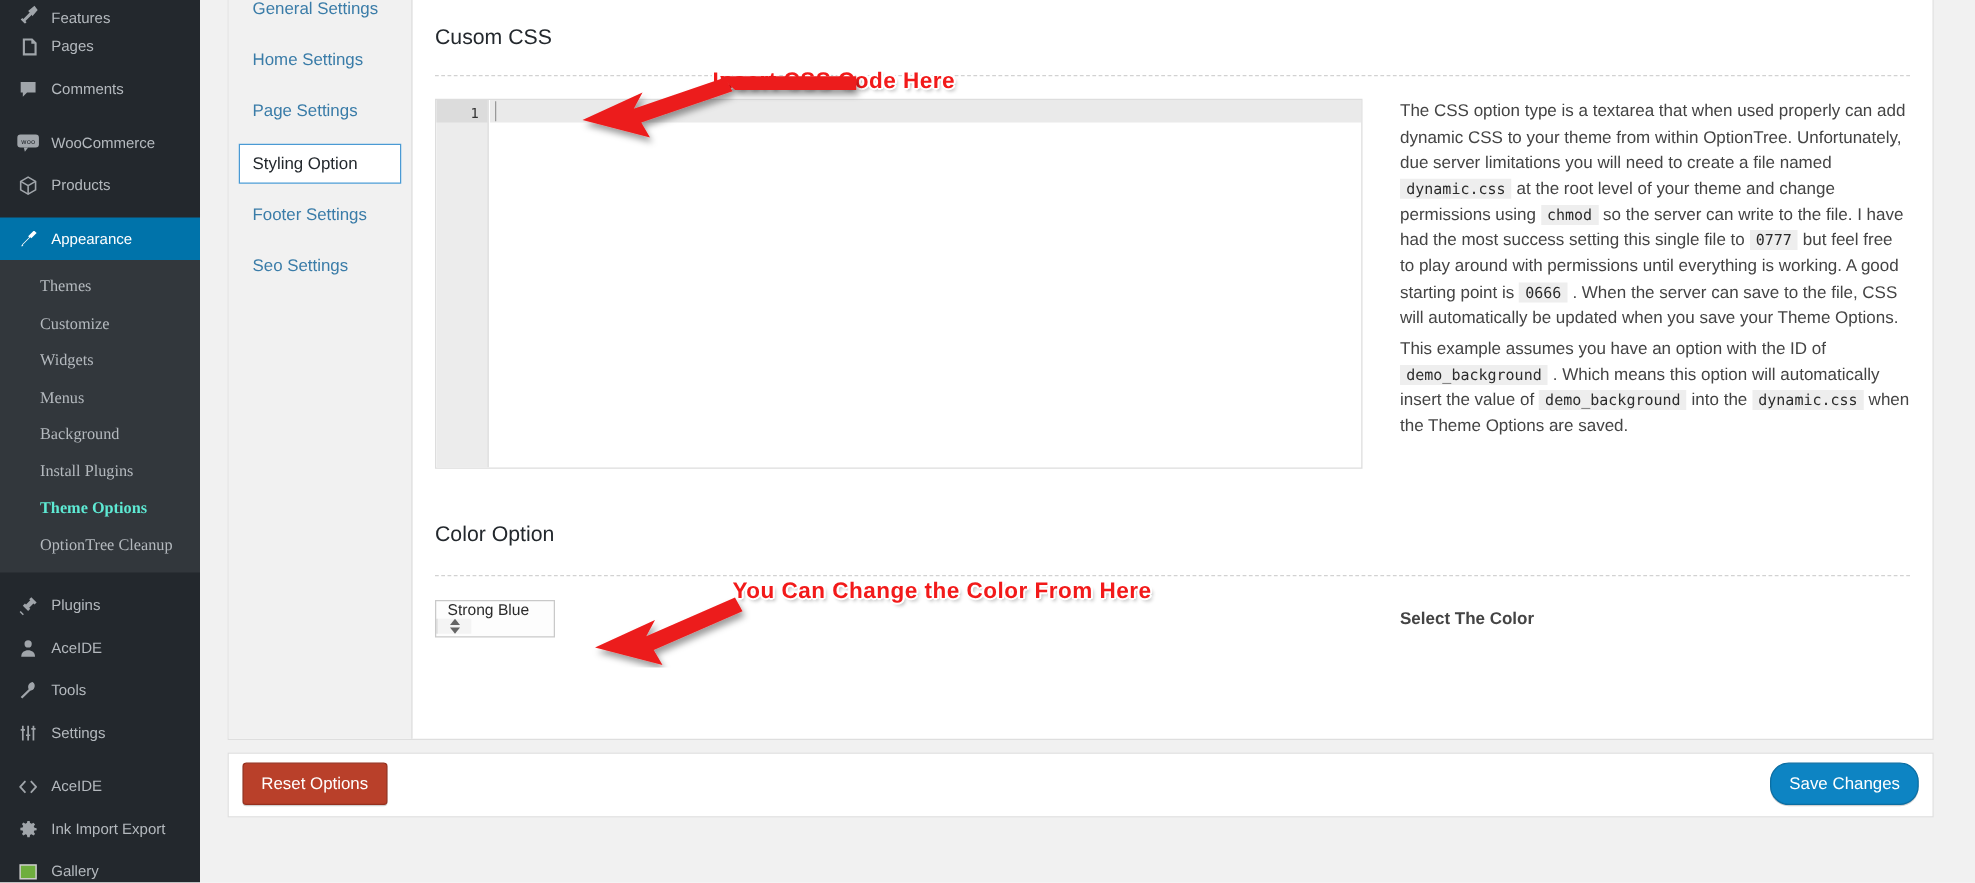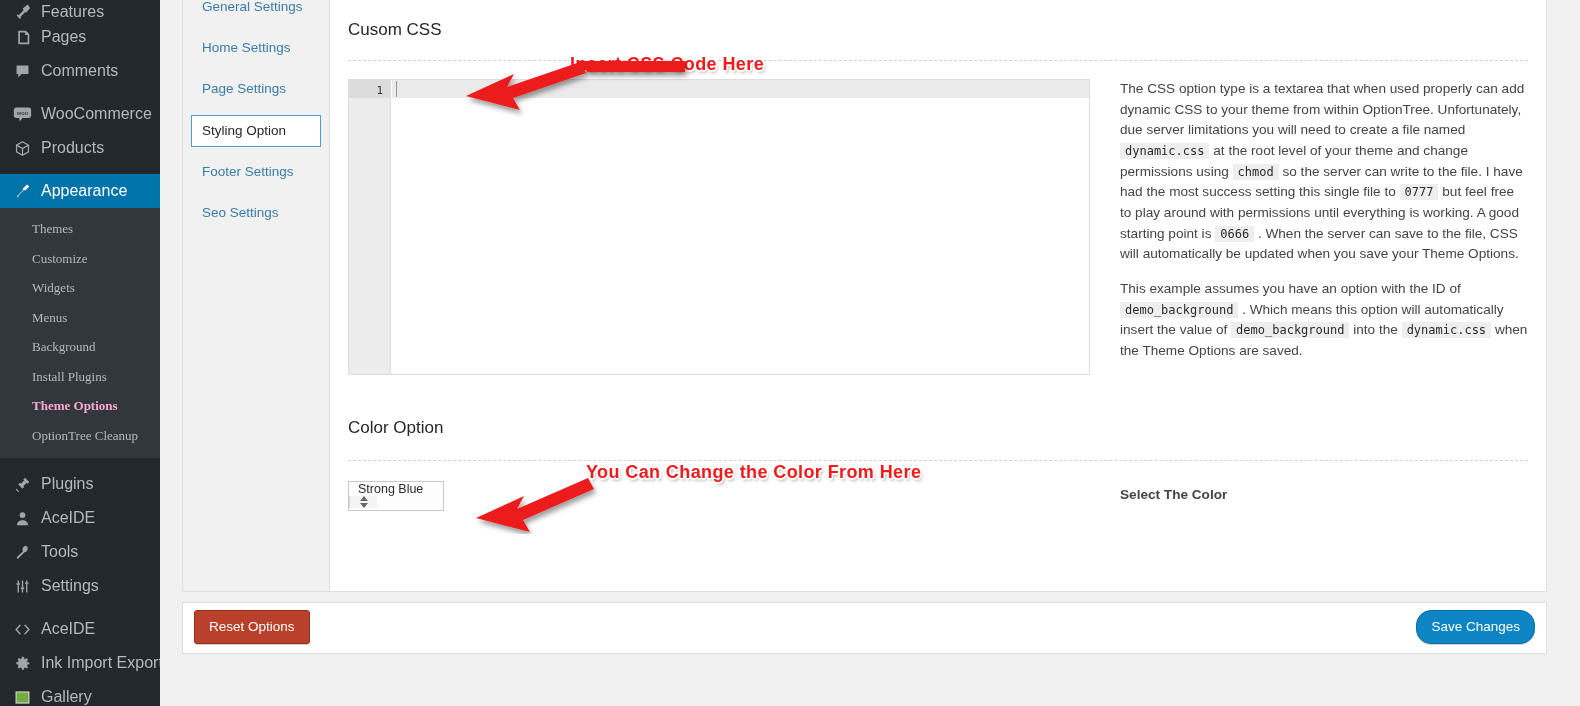--- a/index.html
+++ b/index.html
@@ -31,21 +31,21 @@
     white-space: nowrap;
   }
   .menu-item .mi-icon {
     width: 20px; height: 20px;
     margin-right: 9px;
     display: flex; align-items: center; justify-content: center;
     flex: 0 0 20px;
     color: #a0a5aa;
   }
   .menu-item .mi-icon svg { display: block; }
-  .menu-item .mi-label { font-size: 16px; }
+  .menu-item .mi-label { font-size: 12px; }
   .menu-item.current {
     background: #0073aa;
     color: #fff;
   }
   .menu-item.current .mi-icon { color: #fff; }
   .menu-item.current::after {
     content: "";
     position: absolute; right: -8px; top: 50%;
     margin-top: -8px;
     border: 8px solid transparent;
@@ -60,21 +60,21 @@
   .submenu-item {
     display: block;
     padding: 6px 0 6px 32px;
     font-size: 13px;
     color: #b4b9be;
     line-height: 1.35;
     cursor: pointer;
     white-space: nowrap;
     font-family: Liberation Serif, serif;
   }
-  .submenu-item.current { color: #f9a8d4; font-weight: bold; }
+  .submenu-item.current { color: #5eead4; font-weight: bold; }
 
   
   #wpbody {
     position: absolute;
     left: 160px; top: 0;
     width: 1420px; height: 706px;
     background: #f1f1f1;
   }
 
   
@@ -137,21 +137,21 @@
 
   .option-row { display: flex; }
   .option-left { flex: 0 0 748px; }
   .option-right {
     flex: 1 1 auto;
     padding-left: 24px;
     font-size: 13.6px;
     color: #444;
     line-height: 1.52;
   }
-  .option-right p { margin-bottom: 14px; }
+  .option-right p { margin-bottom: 4px; }
   .option-right p:last-child { margin-bottom: 0; }
   code {
     font-family: "DejaVu Sans Mono", monospace;
     font-size: 12px;
     background: #eee;
     padding: 1px 5px;
     color: #2b2b2b;
     white-space: nowrap;
   }
 

